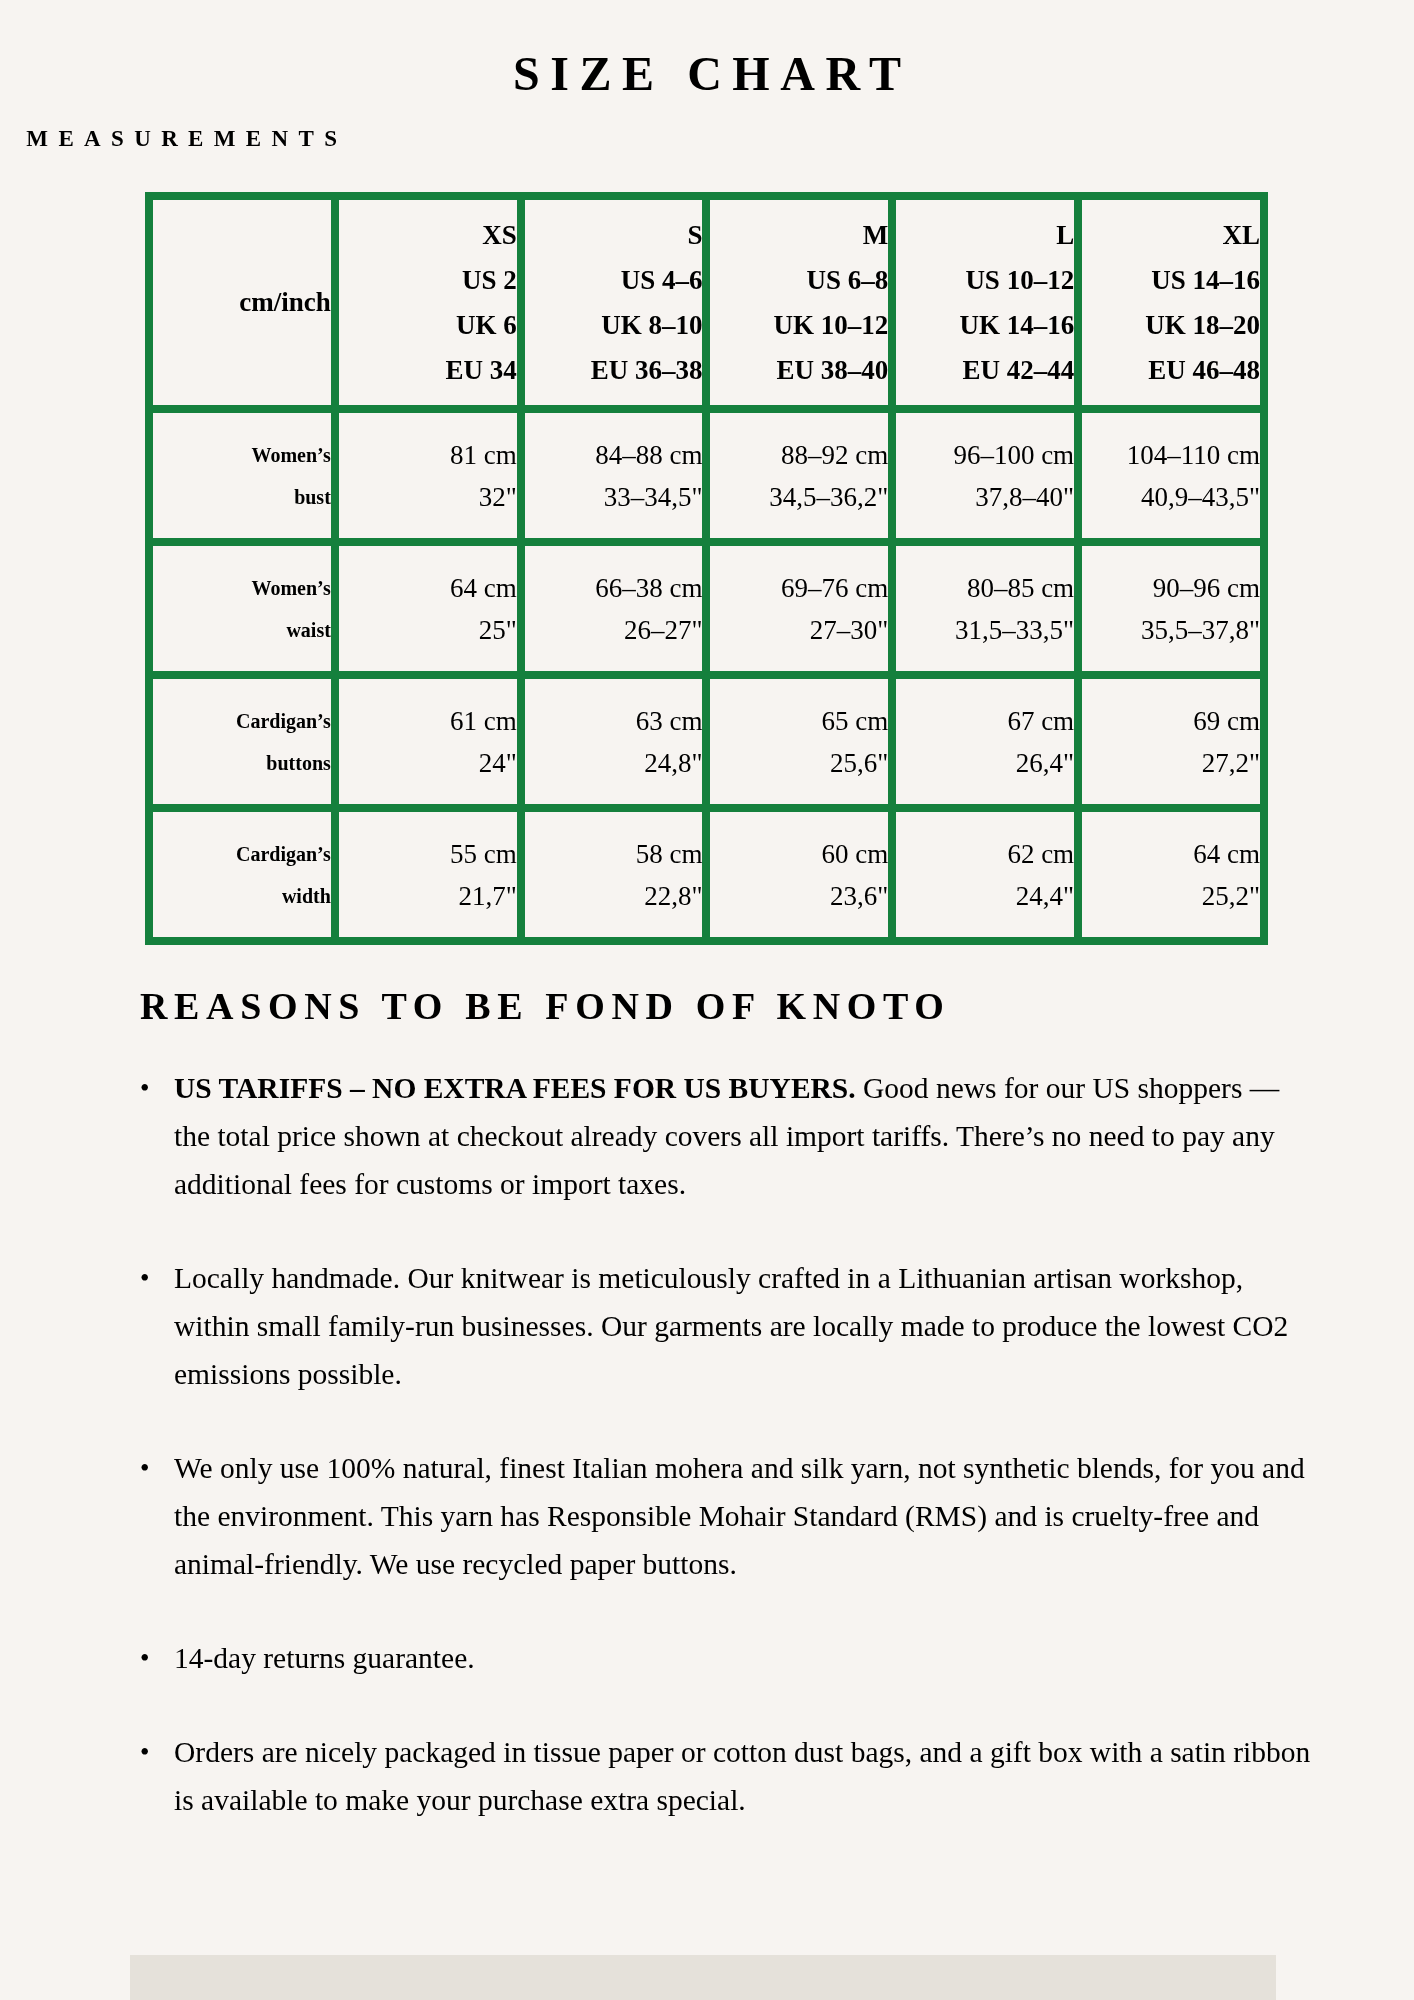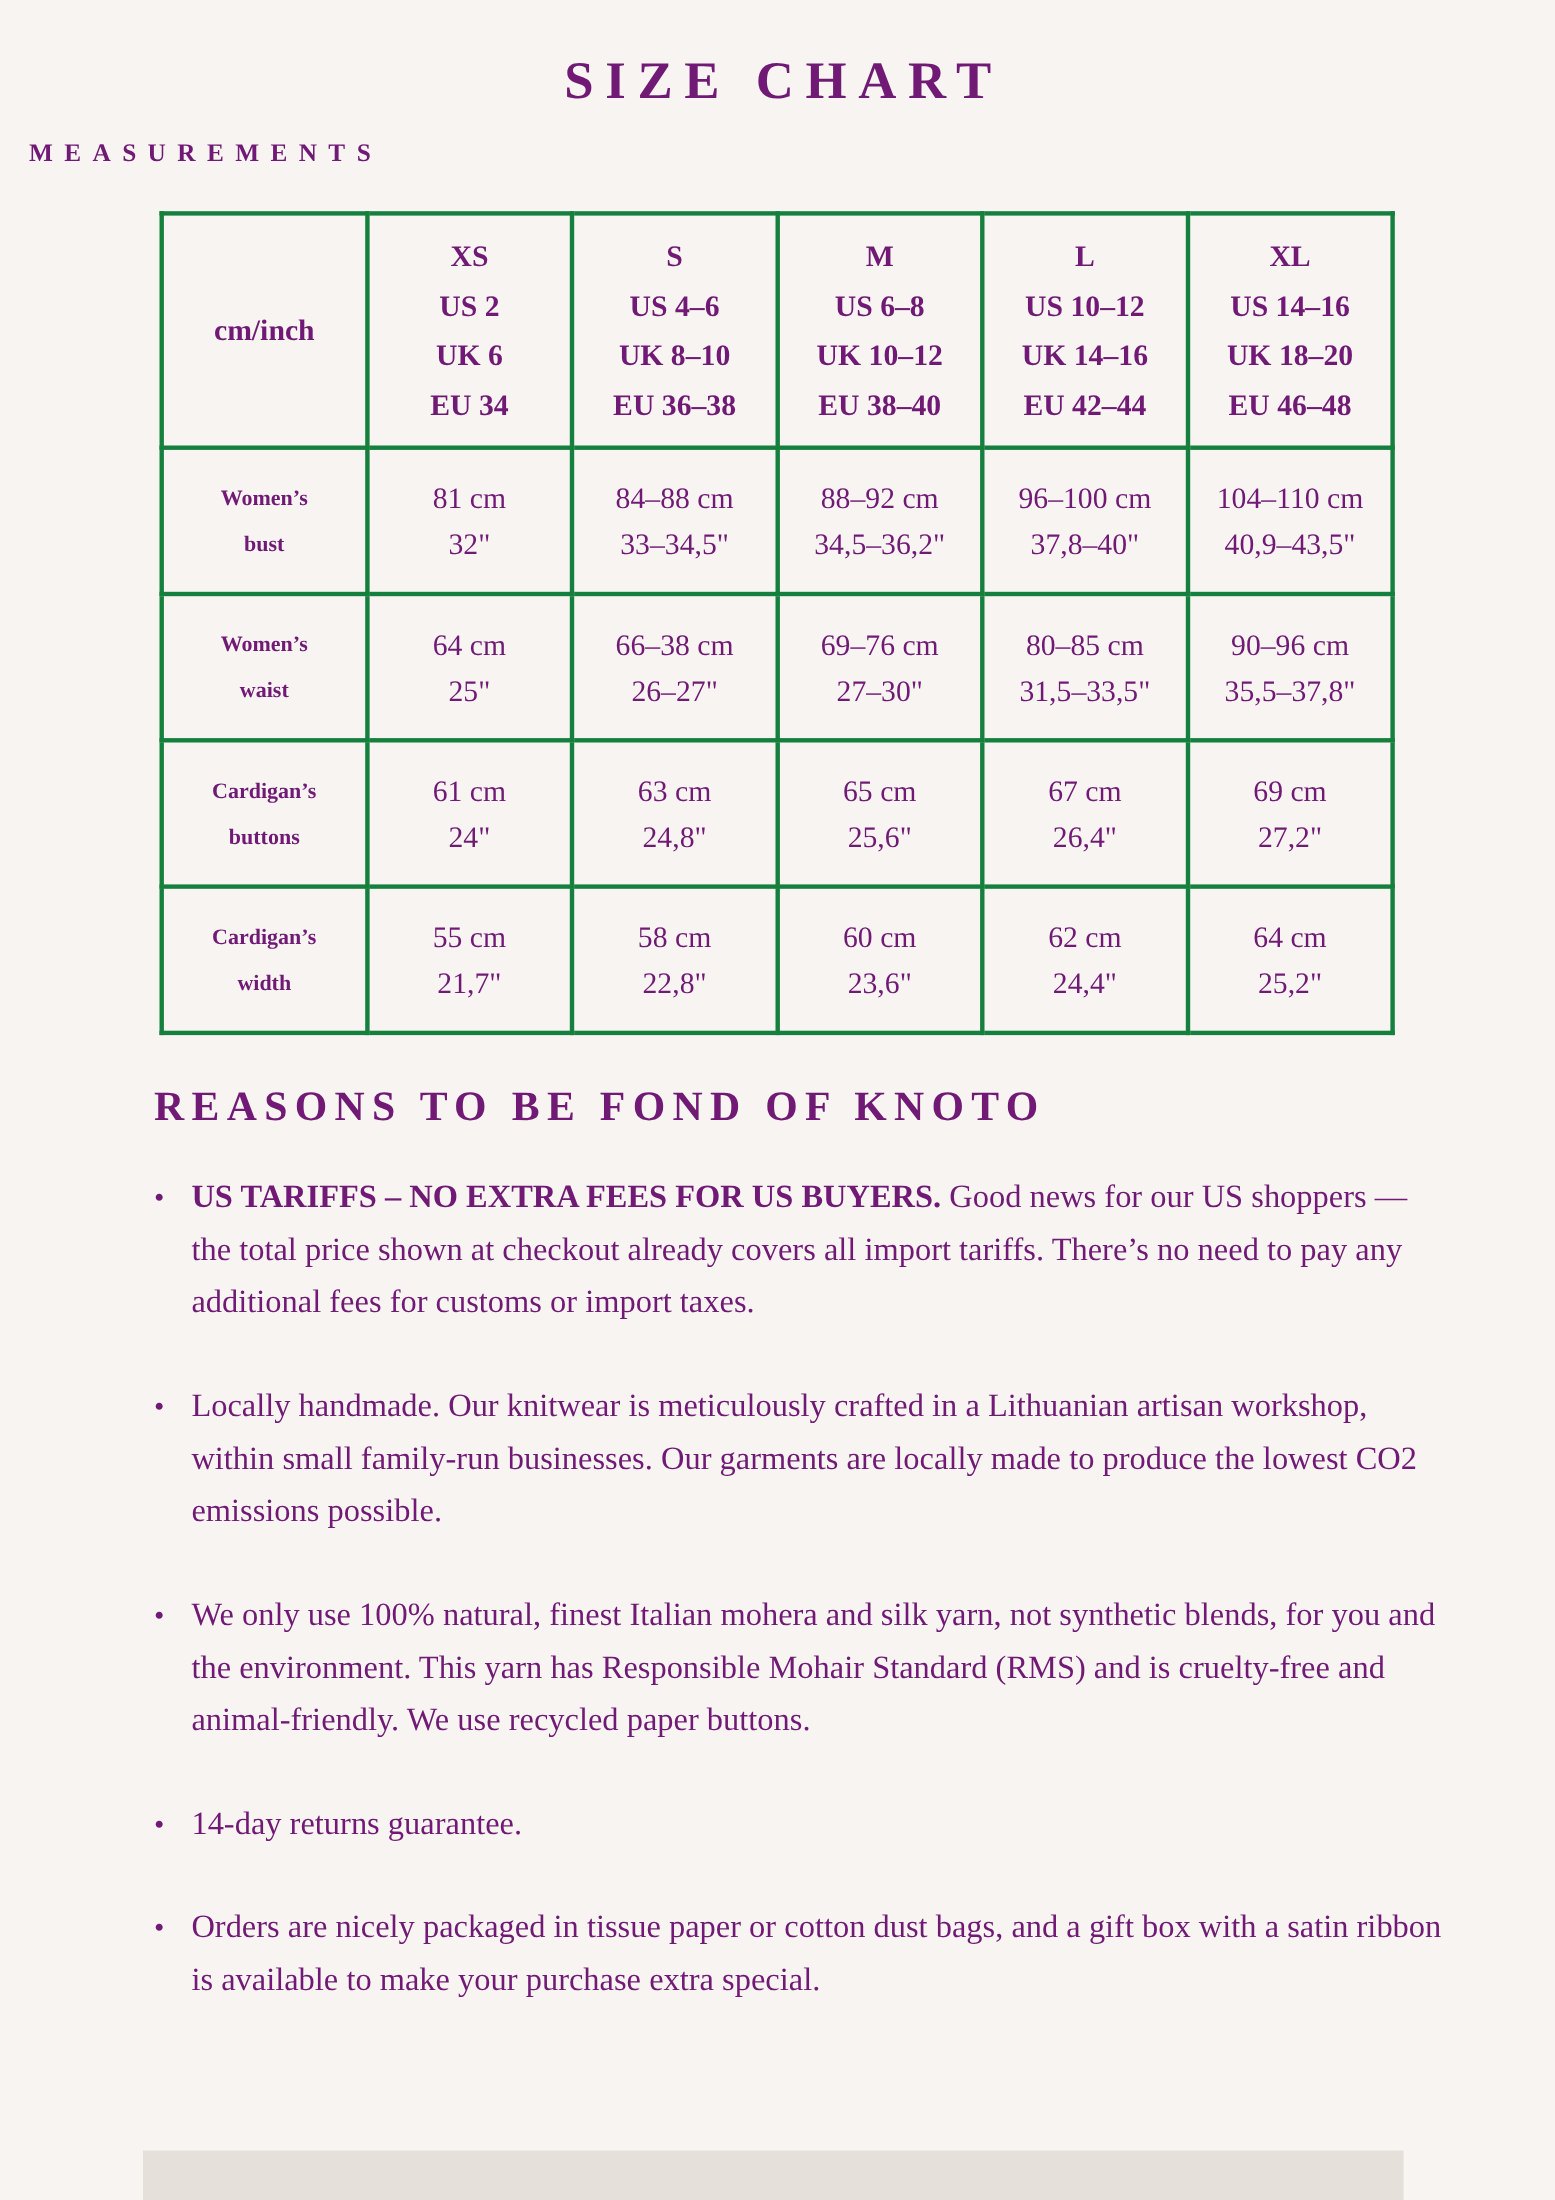--- a/index.html
+++ b/index.html
@@ -1,21 +1,21 @@
 <!DOCTYPE html>
 <html><head>
 <meta charset="utf-8">
 <style>
   html, body { margin: 0; padding: 0; }
   .page {
     position: relative;
     width: 1414px;
     height: 2000px;
     background: #f7f4f1;
-    color: #701a75;
+    color: #000000;
     font-family: "Liberation Serif", serif;
     overflow: hidden;
   }
 
   
   .doc-title {
     position: absolute;
     top: 46px; left: 0;
     width: 100%;
     text-align: center;
@@ -38,22 +38,22 @@
   
   table.size-table {
     position: absolute;
     left: 145px; top: 192px;
     width: 1123px;
     border-collapse: collapse;
     table-layout: fixed;
     border: 3px solid #161412;
   }
   .size-table th, .size-table td {
-    border: 4px solid #15803d;
-    text-align: center;
+    border: 8px solid #15803d;
+    text-align: right;
     vertical-align: middle;
     padding: 0;
   }
   .size-table tr.head-row { height: 213px; }
   .size-table tr.data-row { height: 133px; }
   .corner-cell { font-weight: 700; font-size: 27px; }
   .col-head { font-weight: 600; font-size: 27px; line-height: 45px; }
   .row-label { font-weight: 600; font-size: 20px; line-height: 42px; }
   .meas-cell { font-weight: 400; font-size: 27px; line-height: 42px; }
 

